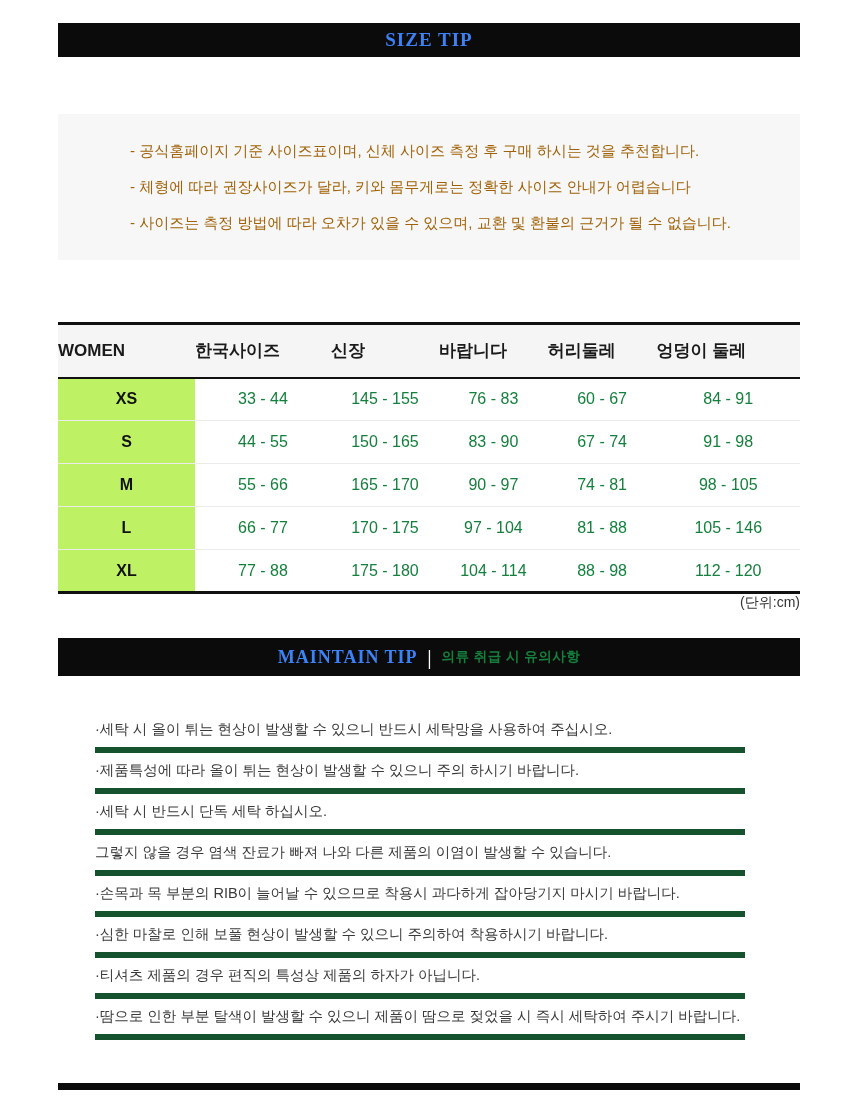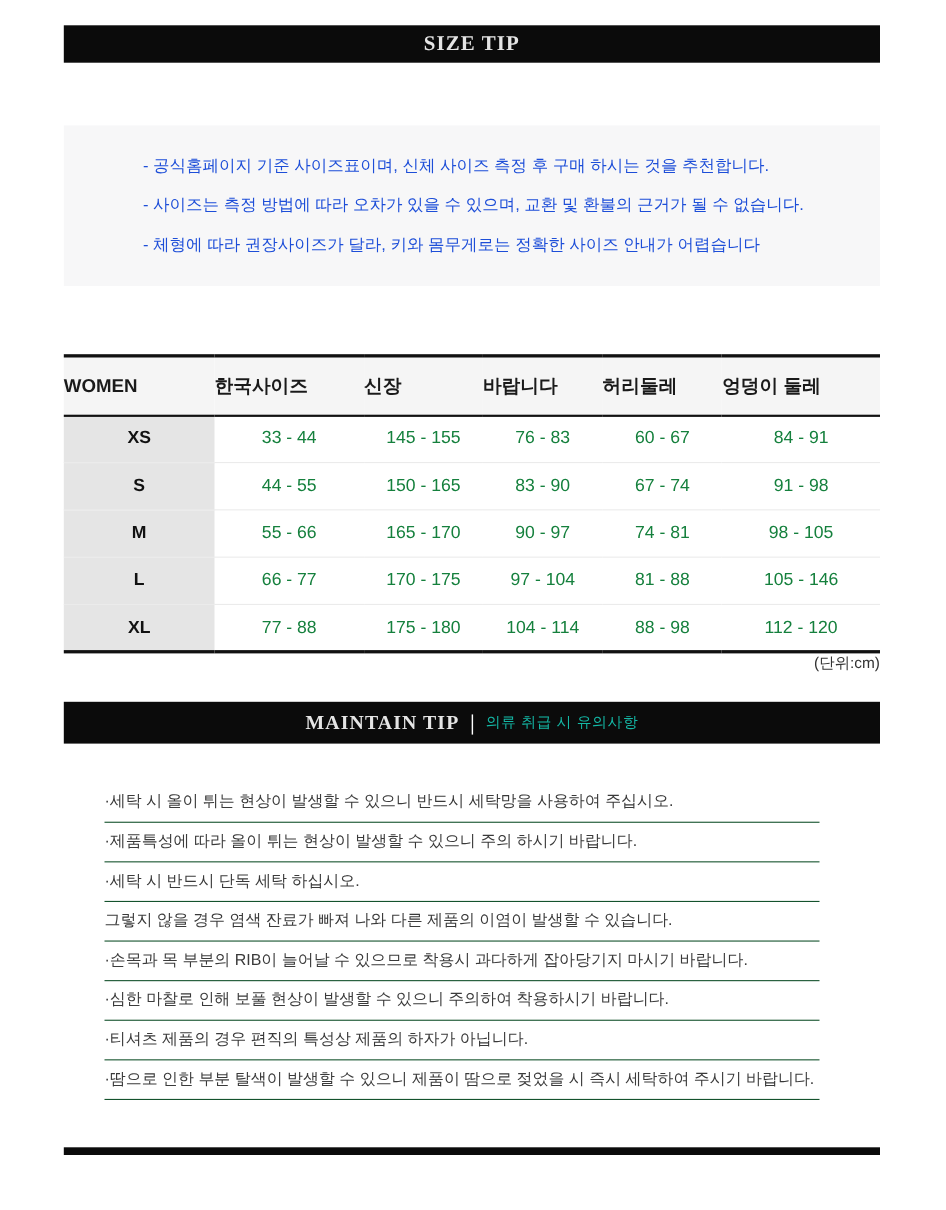--- a/index.html
+++ b/index.html
@@ -18,42 +18,42 @@
     height: 34px;
     background: #0b0b0b;
     display: flex;
     align-items: center;
     justify-content: center;
     gap: 10px;
   }
   .tip-bar.top { margin-top: 23px; }
   .tip-bar.maintain { margin-top: 26px; height: 38px; text-align: right; }
   .tip-title {
-    color: #e5e5e5;
+    color: #3b82f6;
     font-family: "Liberation Serif", "DejaVu Serif", serif;
     font-weight: bold;
     font-size: 19px;
     letter-spacing: 1px;
   }
   .tip-divider { color: #ffffff; font-size: 15px; font-weight: normal; transform: scaleY(1.3); }
-  .tip-subtitle { color: #14b8a6; font-size: 13.5px; font-weight: normal; letter-spacing: 0.5px; }
+  .tip-subtitle { color: #15803d; font-size: 13.5px; font-weight: bold; letter-spacing: 0.5px; }
 
   
   .info-box {
     margin-top: 57px;
     height: 146px;
     background: #f7f7f8;
     display: flex;
     flex-direction: column;
     justify-content: center;
     padding-left: 72px;
   }
   .info-line {
     font-size: 15px;
-    color: #1d4ed8;
+    color: #a16207;
     line-height: 36px;
     white-space: nowrap;
   }
 
   
   table.size-table {
     margin-top: 62px;
     width: 100%;
     border-collapse: collapse;
     border-top: 3px solid #111111;
@@ -70,42 +70,42 @@
   }
   table.size-table thead th:first-child { width: 137px; }
   table.size-table tbody tr + tr td { border-top: 1px solid #ebebeb; }
   table.size-table tbody td {
     height: 43px;
     text-align: center;
     font-size: 16px;
     color: #15803d;
   }
   table.size-table tbody td.row-label {
-    background: #e5e5e5;
+    background: #bef264;
     font-weight: bold;
     font-size: 16px;
     color: #111111;
   }
 
   .unit-note {
     text-align: right;
     font-size: 14px;
     color: #333333;
   }
 
   
   .care-list {
     margin: 36px 55px 0 37px;
     list-style: none;
   }
   .care-item {
     font-size: 14.5px;
     color: #3a3a3a;
     line-height: 35px;
-    border-bottom: 1px solid #14532d;
+    border-bottom: 6px solid #14532d;
     white-space: nowrap;
   }
 
   
   .bottom-line {
     margin-top: 43px;
     height: 7px;
     background: #0b0b0b;
   }
 </style>
@@ -113,22 +113,22 @@
 <body>
 
 <div class="content">
 
   <div class="tip-bar top">
     <span class="tip-title">SIZE TIP</span>
   </div>
 
   <div class="info-box">
     <div class="info-line">- 공식홈페이지 기준 사이즈표이며, 신체 사이즈 측정 후 구매 하시는 것을 추천합니다.</div>
+    <div class="info-line">- 체형에 따라 권장사이즈가 달라, 키와 몸무게로는 정확한 사이즈 안내가 어렵습니다</div>
     <div class="info-line">- 사이즈는 측정 방법에 따라 오차가 있을 수 있으며, 교환 및 환불의 근거가 될 수 없습니다.</div>
-    <div class="info-line">- 체형에 따라 권장사이즈가 달라, 키와 몸무게로는 정확한 사이즈 안내가 어렵습니다</div>
   </div>
 
   <table class="size-table">
     <thead>
       <tr>
         <th>WOMEN</th>
         <th>한국사이즈</th>
         <th>신장</th>
         <th>바랍니다</th>
         <th>허리둘레</th>

